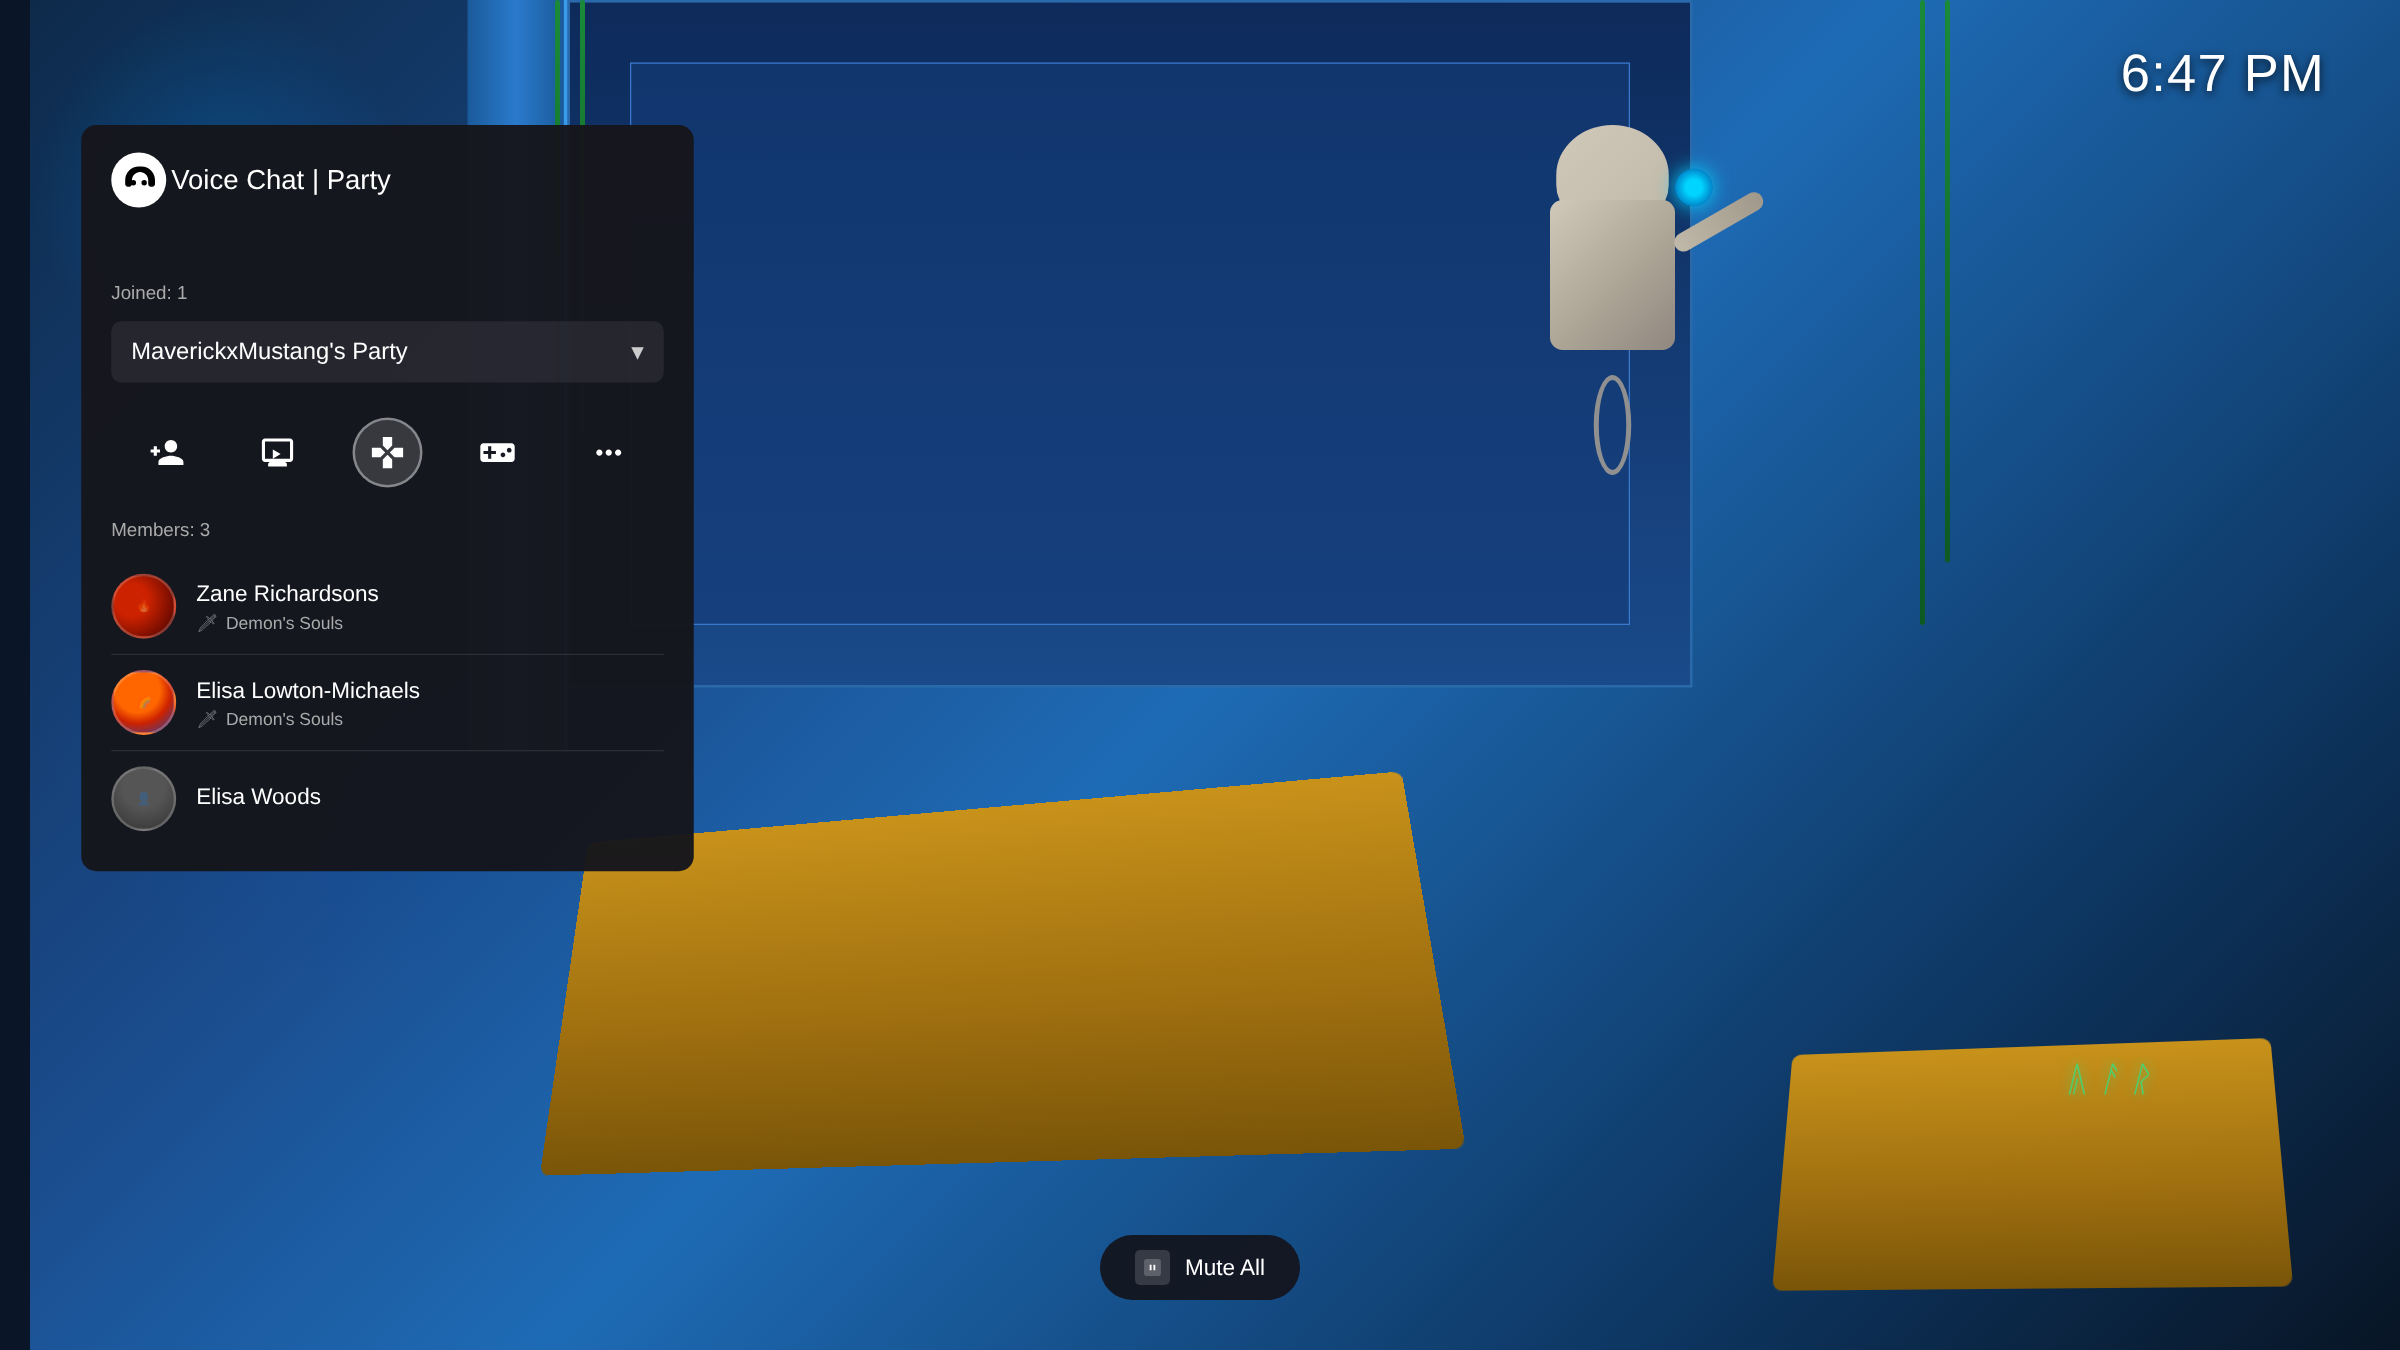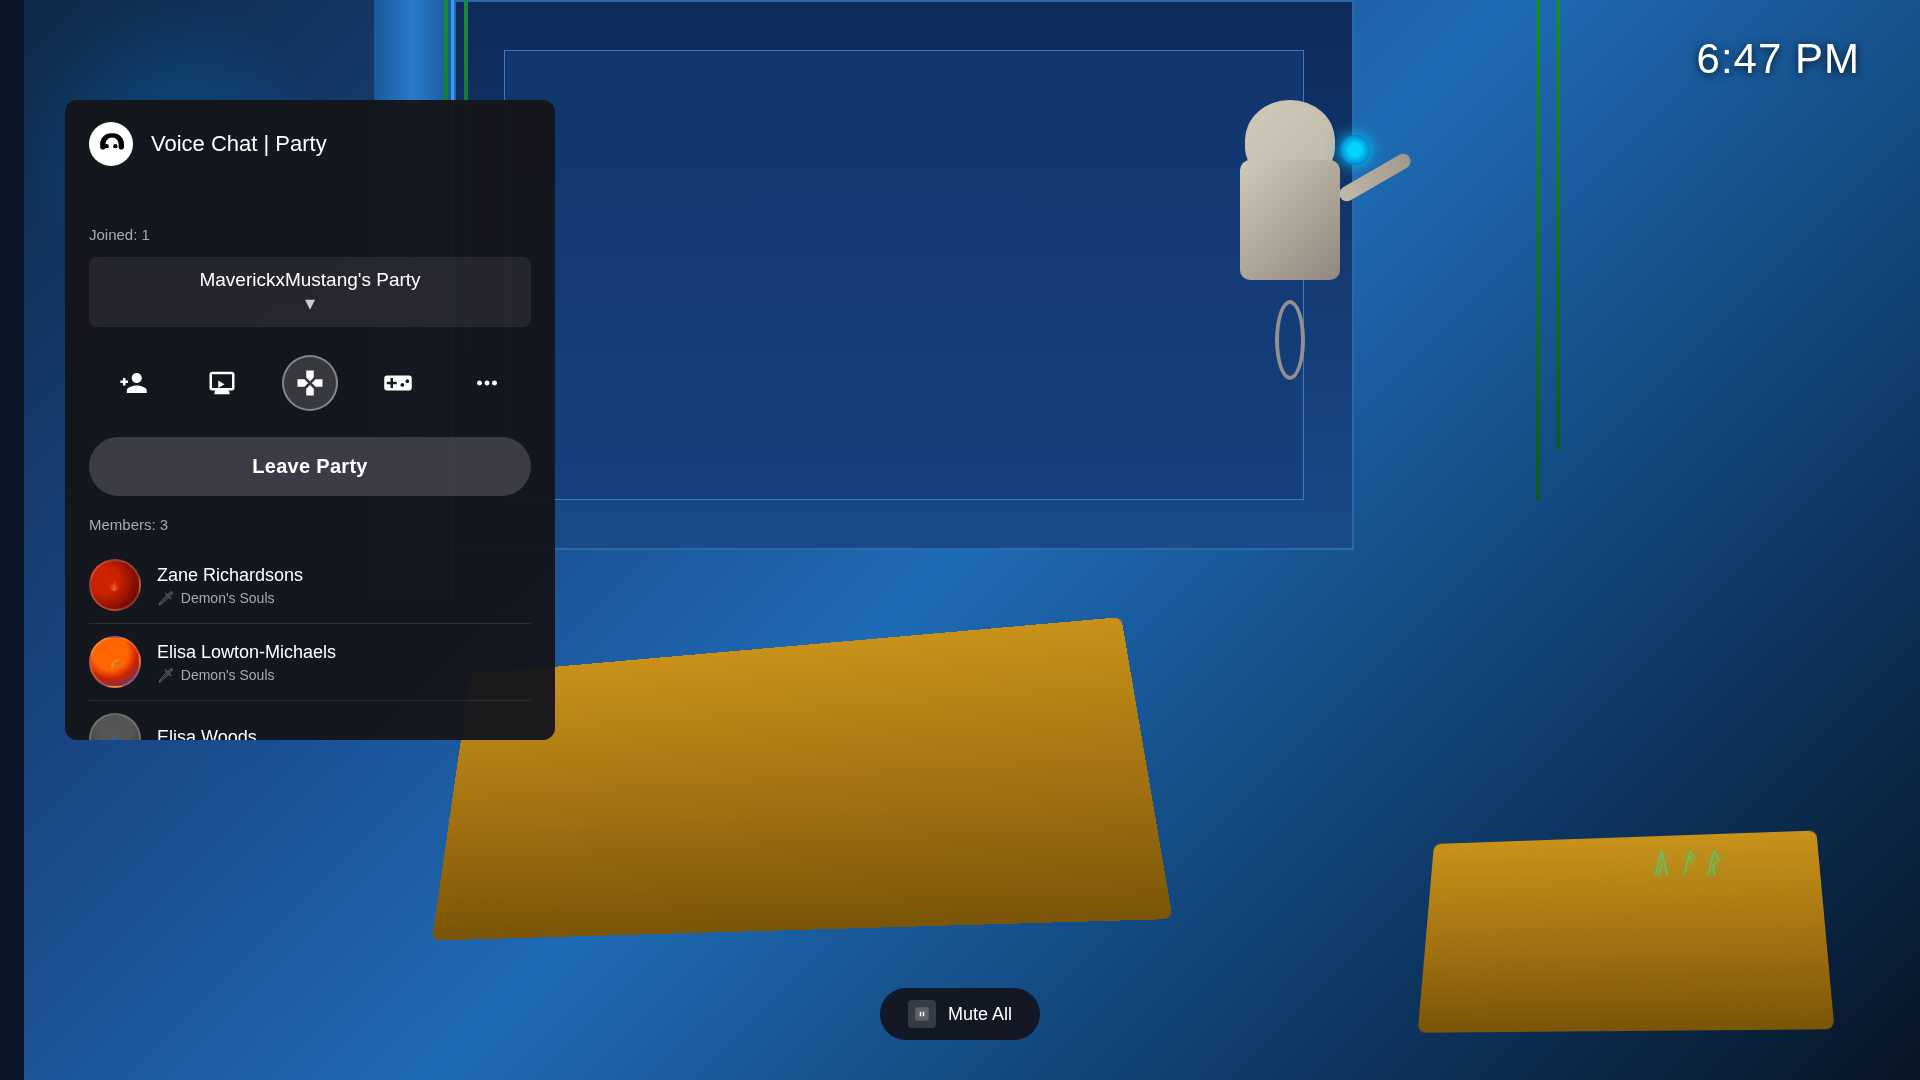--- a/index.html
+++ b/index.html
@@ -185,21 +185,21 @@
       padding: 0;
       z-index: 20;
       overflow: hidden;
       max-height: 640px;
     }
 
     .panel-header {
       display: flex;
       align-items: center;
       padding: 22px 24px 16px;
-      gap: 18px;
+      gap: 4px;
     }
 
     .panel-icon {
       width: 44px;
       height: 44px;
       background: white;
       border-radius: 50%;
       display: flex;
       align-items: center;
       justify-content: center;
@@ -230,21 +230,20 @@
 
     .party-selector {
       display: flex;
       align-items: center;
       justify-content: space-between;
       background: rgba(50,50,60,0.6);
       border-radius: 8px;
       padding: 12px 16px;
       margin-bottom: 20px;
       cursor: pointer;
-      flex-direction: column;
     }
 
     .party-name {
       color: white;
       font-size: 19px;
       font-weight: 400;
     }
 
     .chevron-down {
       color: #cccccc;
@@ -499,21 +498,20 @@
       </button>
 
       <button class="action-icon-btn" title="More Options">
         <svg viewBox="0 0 24 24">
           <path d="M6 10c-1.1 0-2 .9-2 2s.9 2 2 2 2-.9 2-2-.9-2-2-2zm12 0c-1.1 0-2 .9-2 2s.9 2 2 2 2-.9 2-2-.9-2-2-2zm-6 0c-1.1 0-2 .9-2 2s.9 2 2 2 2-.9 2-2-.9-2-2-2z"></path>
         </svg>
       </button>
     </div>
 
     
-    <button class="leave-party-btn">Leave Party</button>
 
     
     <div class="members-label">Members: 3</div>
 
     
     <ul class="member-list">
 
       <li class="member-item">
         <div class="member-avatar avatar-zane">
           <span style="font-size:10px;opacity:0.3;">🔥</span>

